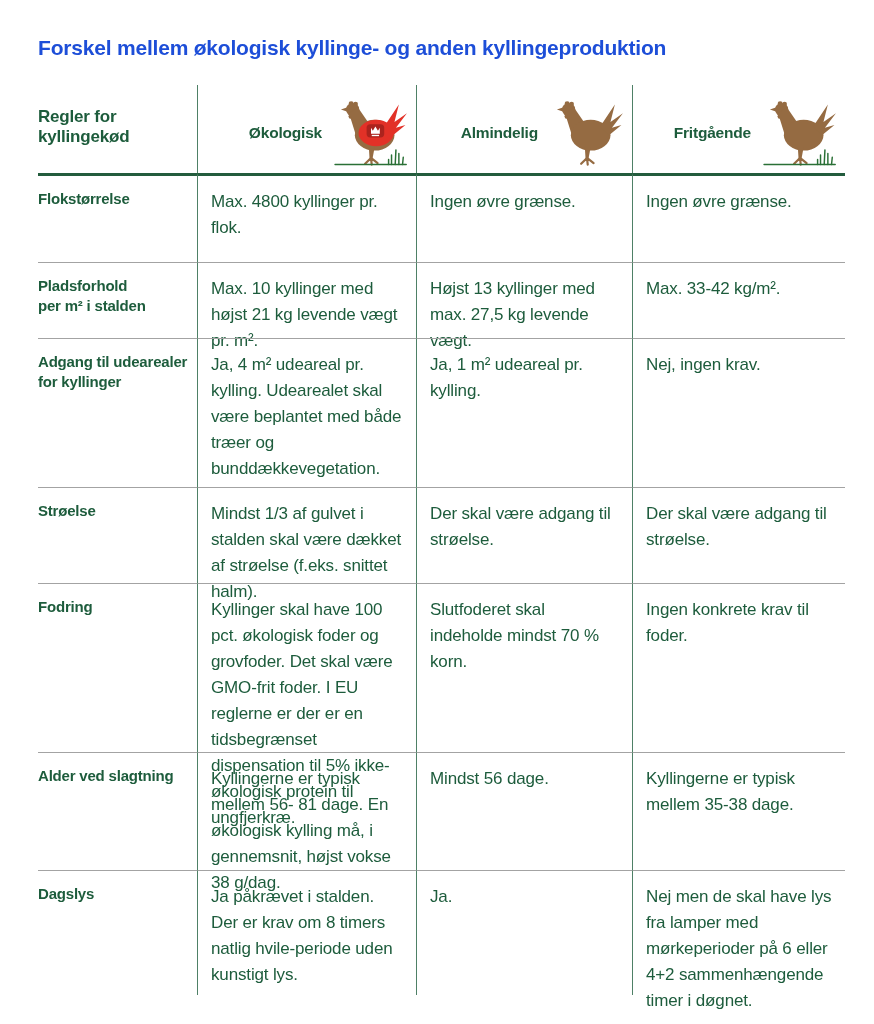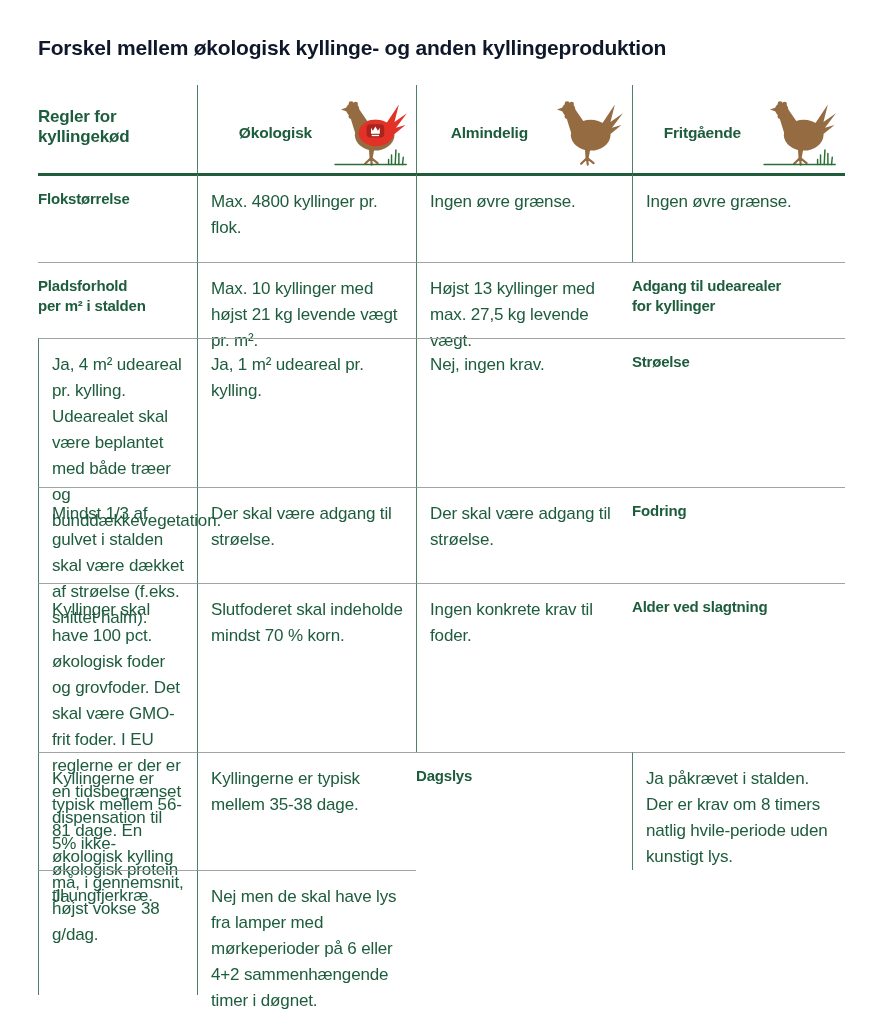--- a/index.html
+++ b/index.html
@@ -3,34 +3,34 @@
 <meta charset="utf-8">
 <style>
   html,body{margin:0;padding:0;background:#ffffff;}
   body{
     width:874px;height:1024px;overflow:hidden;
     font-family:"Liberation Sans",sans-serif;
     -webkit-font-smoothing:antialiased;
   }
   .page{padding:30px 29px 0 38px;}
   .title{
-    font-size:21px;font-weight:700;color:#0f172a;
+    font-size:21px;font-weight:700;color:#1d4ed8;
     margin:6px 0 25px 0;letter-spacing:-0.2px;
   }
   .table{
     display:grid;
     grid-template-columns:159px 219px 216px 213px;
     grid-template-rows:88px 89px 76px 149px 96px 169px 118px 125px;
   }
   .bl{border-left:1px solid #4e8066;}
   .bt-thick{border-top:3px solid #235c3d;}
   .bt-thin{border-top:1px solid #a3a3a3;}
   .hcell{
     display:flex;align-items:center;justify-content:flex-end;
-    gap:16px;padding:8px 2px 0 0;box-sizing:border-box;
+    gap:6px;padding:8px 2px 0 0;box-sizing:border-box;
   }
   .hlabel{
     color:#1d5c3c;font-weight:700;font-size:15.5px;letter-spacing:-0.2px;
     white-space:nowrap;
   }
   .corner{
     color:#1d5c3c;font-weight:700;font-size:17px;line-height:20px;
     padding:22px 8px 16px 0;white-space:pre-line;box-sizing:border-box;
     letter-spacing:-0.2px;
   }
@@ -134,39 +134,41 @@
 
     <div class="row-label bt-thick">Flokstørrelse</div>
     <div class="cell bl bt-thick">Max. 4800 kyllinger pr. flok.</div>
     <div class="cell bl bt-thick">Ingen øvre grænse.</div>
     <div class="cell bl bt-thick">Ingen øvre grænse.</div>
 
     <div class="row-label bt-thin">Pladsforhold
 per m² i stalden</div>
     <div class="cell bl bt-thin">Max. 10 kyllinger med højst 21 kg levende vægt pr. m².</div>
     <div class="cell bl bt-thin">Højst 13 kyllinger med max. 27,5 kg levende vægt.</div>
+    <div class="cell bl bt-thin">Max. 33-42 kg/m².</div>
 
     <div class="row-label bt-thin">Adgang til udearealer
 for kyllinger</div>
     <div class="cell bl bt-thin">Ja, 4 m² udeareal pr. kylling. Udearealet skal være beplantet med både træer og bunddækkevegetation.</div>
     <div class="cell bl bt-thin">Ja, 1 m² udeareal pr. kylling.</div>
     <div class="cell bl bt-thin">Nej, ingen krav.</div>
 
     <div class="row-label bt-thin">Strøelse</div>
     <div class="cell bl bt-thin">Mindst 1/3 af gulvet i stalden skal være dækket af strøelse (f.eks. snittet halm).</div>
     <div class="cell bl bt-thin">Der skal være adgang til strøelse.</div>
     <div class="cell bl bt-thin">Der skal være adgang til strøelse.</div>
 
     <div class="row-label bt-thin">Fodring</div>
     <div class="cell bl bt-thin">Kyllinger skal have 100 pct. økologisk foder og grovfoder. Det skal være GMO-frit foder. I EU reglerne er der er en tidsbegrænset dispensation til 5% ikke-økologisk protein til ungfjerkræ.</div>
     <div class="cell bl bt-thin">Slutfoderet skal indeholde mindst 70 % korn.</div>
     <div class="cell bl bt-thin">Ingen konkrete krav til foder.</div>
 
     <div class="row-label bt-thin">Alder ved slagtning</div>
     <div class="cell bl bt-thin">Kyllingerne er typisk mellem 56- 81 dage. En økologisk kylling må, i gennemsnit, højst vokse 38 g/dag.</div>
+    <div class="cell bl bt-thin">Mindst 56 dage.</div>
     <div class="cell bl bt-thin">Kyllingerne er typisk mellem 35-38 dage.</div>
 
     <div class="row-label bt-thin">Dagslys</div>
     <div class="cell bl bt-thin">Ja påkrævet i stalden. Der er krav om 8 timers natlig hvile-periode uden kunstigt lys.</div>
     <div class="cell bl bt-thin">Ja.</div>
     <div class="cell bl bt-thin">Nej men de skal have lys fra lamper med mørkeperioder på 6 eller 4+2 sammenhængende timer i døgnet.</div>
 
   </div>
 </div>
 

